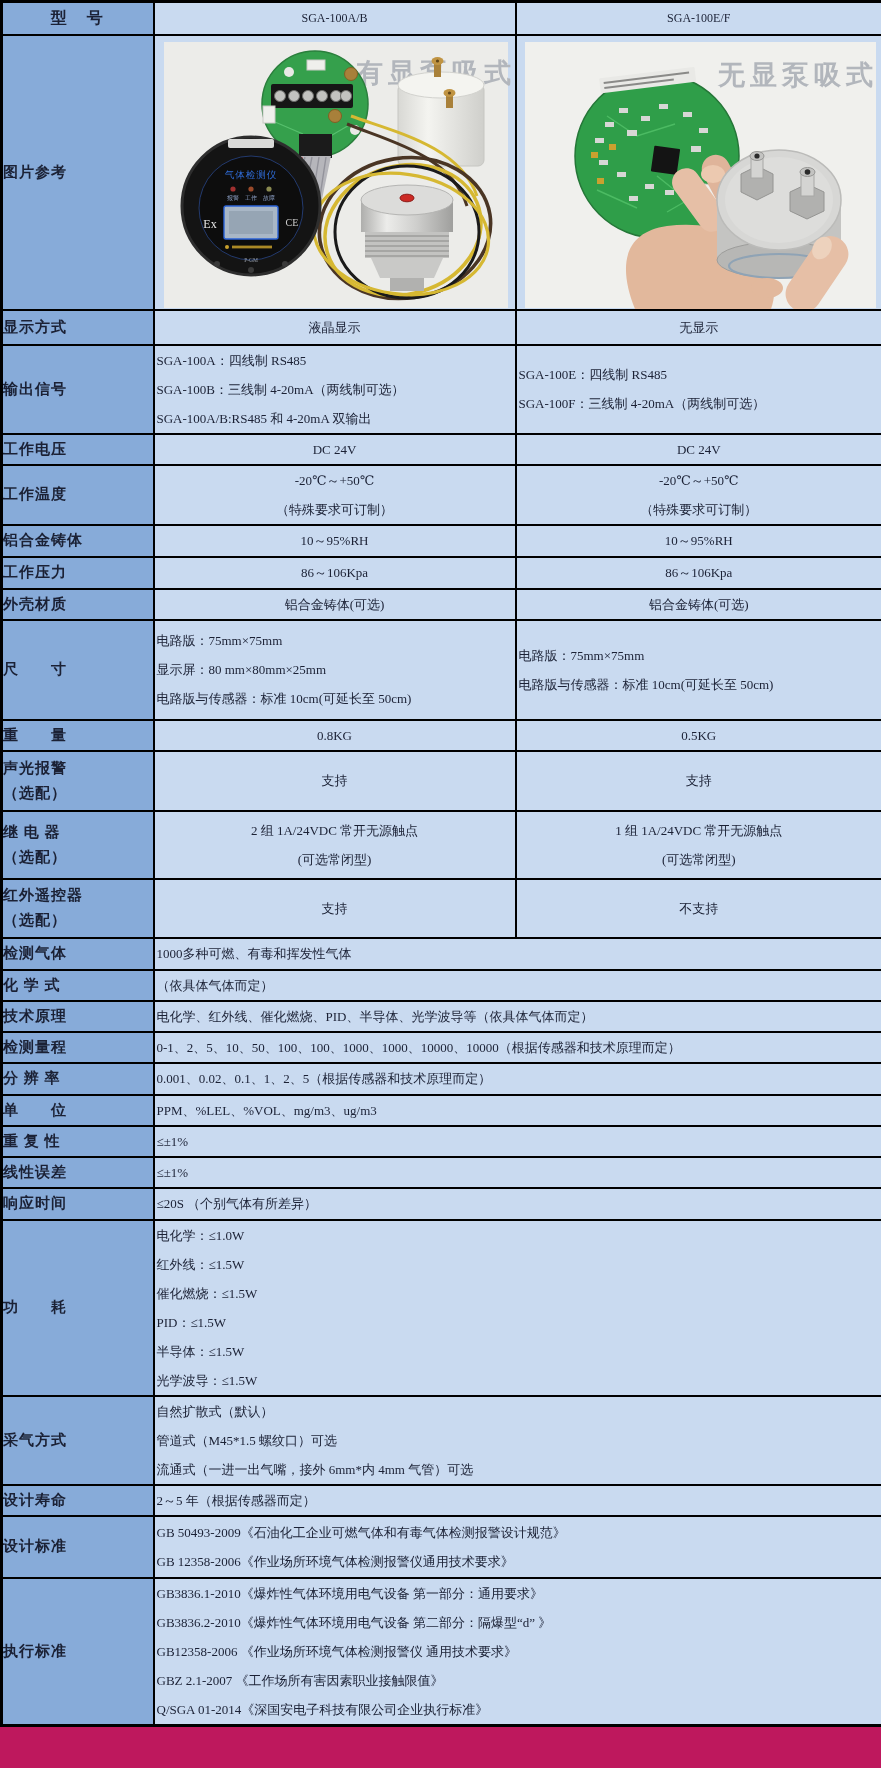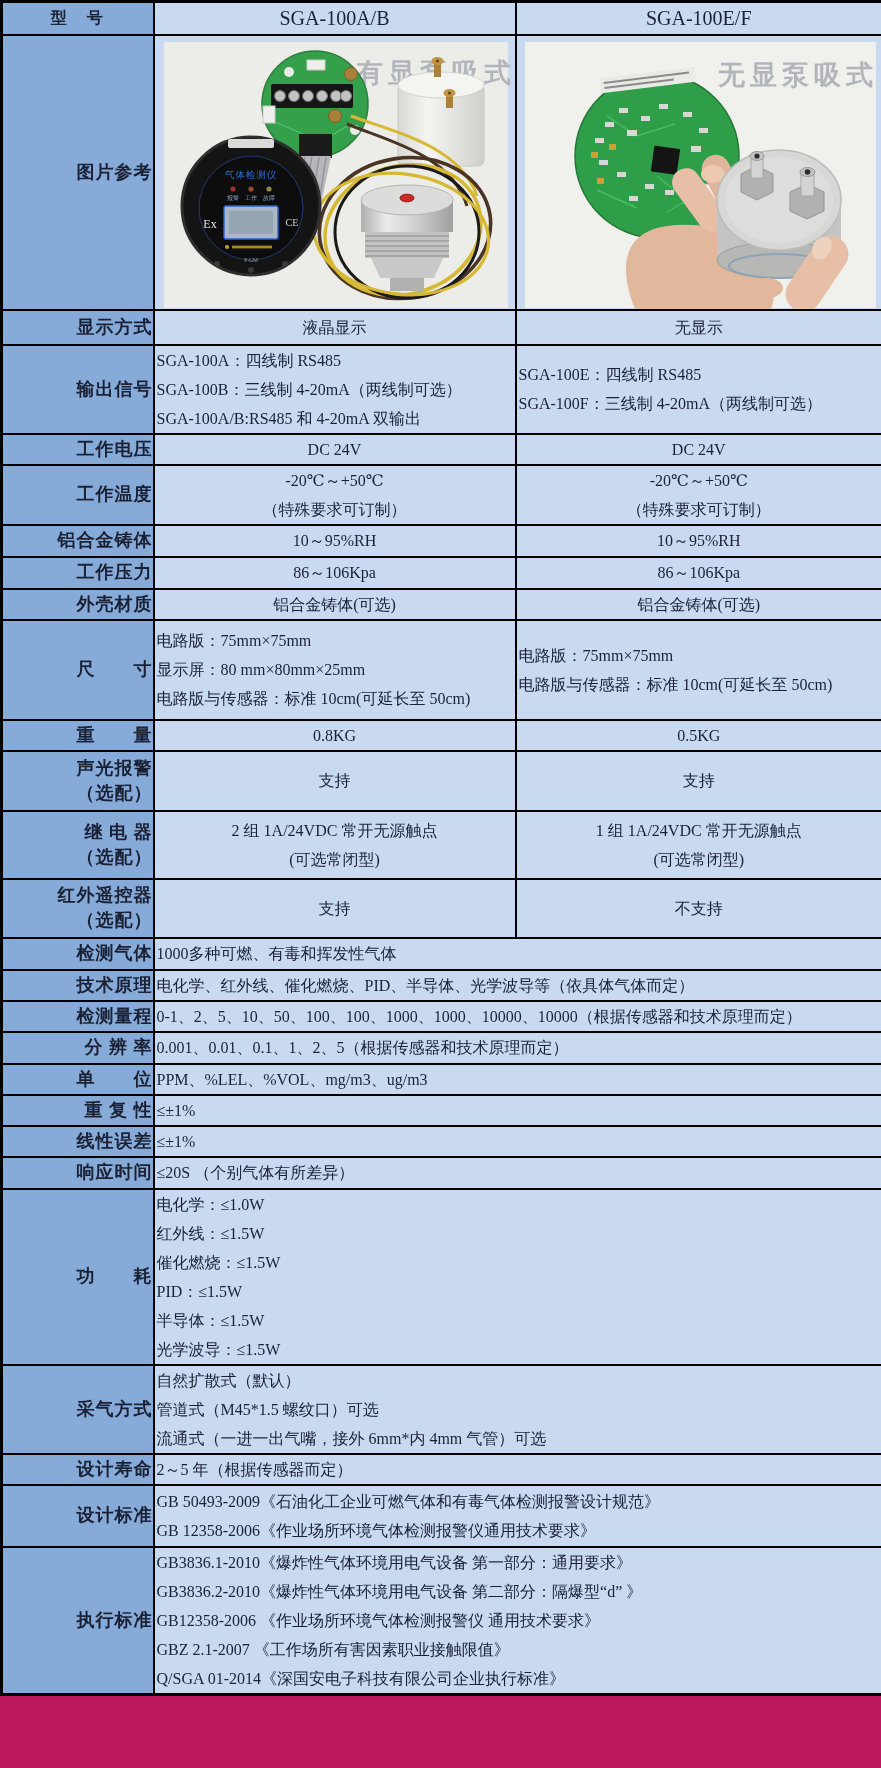--- a/index.html
+++ b/index.html
@@ -8,25 +8,25 @@
     font-family:"Liberation Serif","DejaVu Serif",serif;color:#1b2135;
   }
   table.spec{
     border-collapse:collapse;table-layout:fixed;width:881px;
     border:3px solid #000000;
   }
   table.spec td{
     border:2px solid #000000;padding:0;overflow:hidden;vertical-align:middle;
   }
   td.label{
-    background:#87abd9;text-align:right;font-weight:700;font-size:18px;
+    background:#87abd9;text-align:left;font-weight:700;font-size:15px;
     letter-spacing:1px;
   }
-  td.content{background:#c9daf0;font-size:16px;}
-  td.hdr{background:#c9daf0;text-align:center;font-size:20px;}
+  td.content{background:#c9daf0;font-size:13px;}
+  td.hdr{background:#c9daf0;text-align:center;font-size:12px;}
   td.hdr-label{background:#87abd9;text-align:center;font-weight:700;font-size:16px;letter-spacing:2px;}
   .wrap{display:flex;flex-direction:column;justify-content:center;height:100%;}
   td.ac{text-align:center;}
   td.al .wrap{padding-left:2px;text-align:left;}
   .line{line-height:29px;white-space:nowrap;}
   .lab-line{line-height:25px;}
   td.photo{background:#c9daf0;padding:0;}
   td.photo svg{display:block;}
   .wm{font-size:27px;letter-spacing:5px;fill:#b2b6bc;font-weight:700;}
 </style>
@@ -442,20 +442,30 @@
         <tr style="height: 32px;">
           <td class="label">
             <div class="lab-line">检测气体</div>
           </td>
           <td class="content al" colspan="2">
             <div class="wrap">
               <div class="line">1000多种可燃、有毒和挥发性气体</div>
             </div>
           </td>
         </tr>
+        <tr style="height: 28px;">
+          <td class="label">
+            <div class="lab-line">化 学 式</div>
+          </td>
+          <td class="content al" colspan="2">
+            <div class="wrap">
+              <div class="line">（依具体气体而定）</div>
+            </div>
+          </td>
+        </tr>
         <tr style="height: 30px;">
           <td class="label">
             <div class="lab-line">技术原理</div>
           </td>
           <td class="content al" colspan="2">
             <div class="wrap">
               <div class="line">电化学、红外线、催化燃烧、PID、半导体、光学波导等（依具体气体而定）</div>
             </div>
           </td>
         </tr>
@@ -468,21 +478,21 @@
               <div class="line">0-1、2、5、10、50、100、100、1000、1000、10000、10000（根据传感器和技术原理而定）</div>
             </div>
           </td>
         </tr>
         <tr style="height: 32px;">
           <td class="label">
             <div class="lab-line">分 辨 率</div>
           </td>
           <td class="content al" colspan="2">
             <div class="wrap">
-              <div class="line">0.001、0.01、0.1、1、2、5（根据传感器和技术原理而定）</div>
+              <div class="line">0.001、0.02、0.1、1、2、5（根据传感器和技术原理而定）</div>
             </div>
           </td>
         </tr>
         <tr style="height: 16px;">
           <td class="label">
             <div class="lab-line">单　　位</div>
           </td>
           <td class="content al" colspan="2">
             <div class="wrap">
               <div class="line">PPM、%LEL、%VOL、mg/m3、ug/m3</div>

